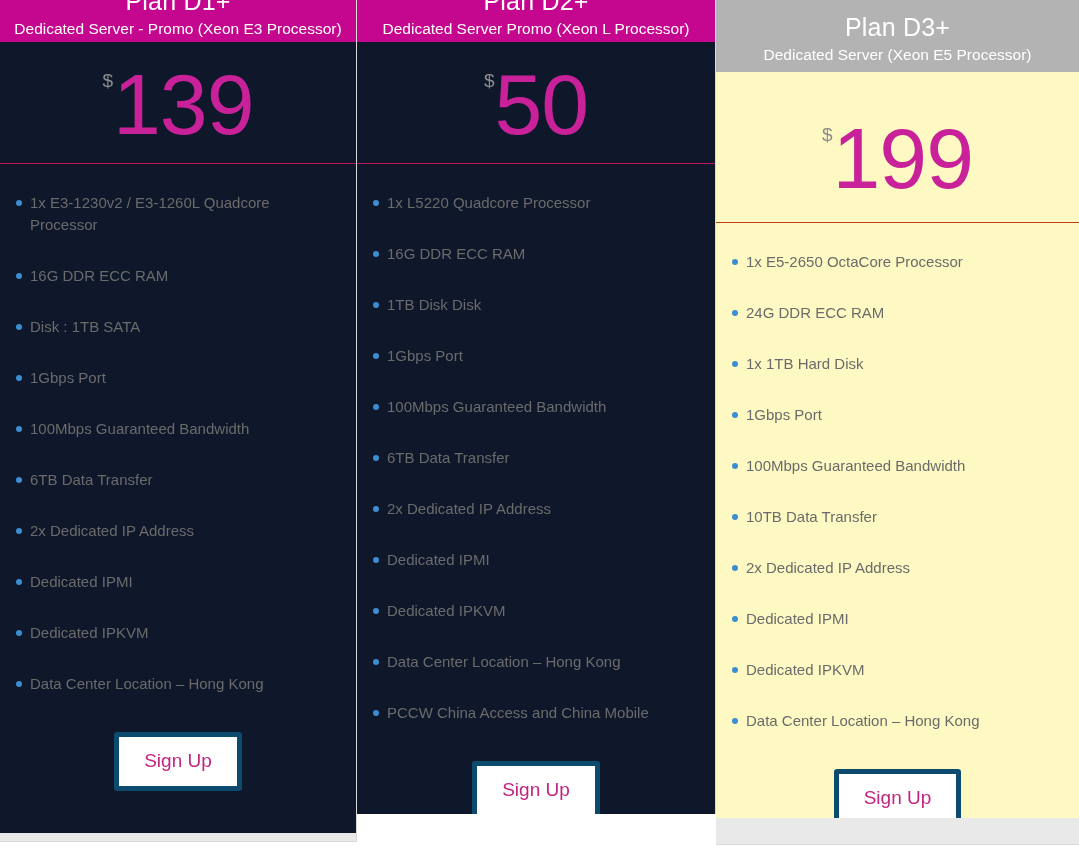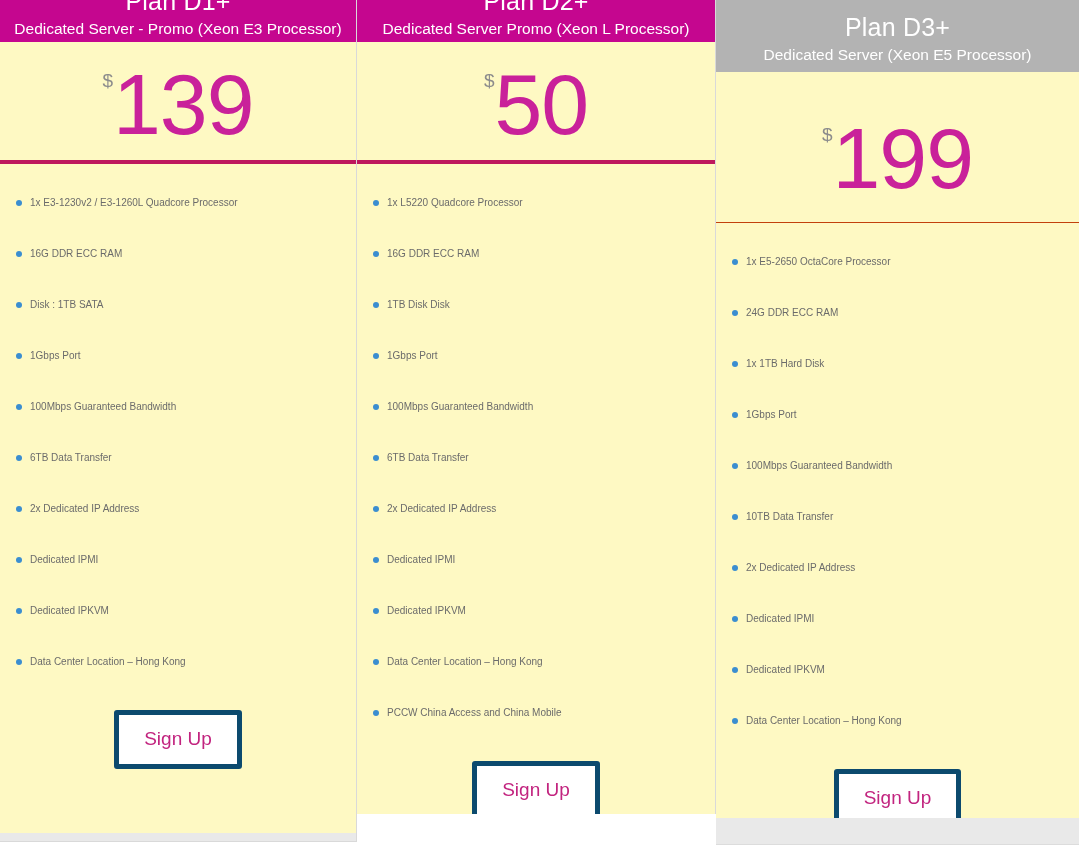--- a/index.html
+++ b/index.html
@@ -19,21 +19,21 @@
     position: relative;
     width: 1079px;
     height: 859px;
   }
 
   
   .plan {
     position: absolute;
     top: 0;
     box-sizing: border-box;
-    background: #fef9c3;
+    background: #0f172a;
     overflow: hidden;
   }
 
   
   .plan-header {
     box-sizing: border-box;
     width: 100%;
     text-align: center;
     color: #ffffff;
     padding: 6px 10px 12px 10px;
@@ -53,21 +53,21 @@
     line-height: 22px;
     margin-top: 2px;
     white-space: nowrap;
   }
 
   
   .price-block {
     box-sizing: border-box;
     width: 100%;
     text-align: center;
-    border-bottom: 4px solid #be185d;
+    border-bottom: 1px solid #be185d;
     position: relative;
   }
   .price-inner {
     display: inline-block;
     position: relative;
     white-space: nowrap;
   }
   .currency {
     font-size: 19px;
     color: #8c8c8c;
@@ -87,21 +87,21 @@
 
   
   .features {
     list-style: none;
     margin: 0;
     padding: 0;
   }
   .features li {
     position: relative;
     color: #6b6b6b;
-    font-size: 10px;
+    font-size: 15px;
     line-height: 22px;
     padding: 0 18px 29px 30px;
   }
   .features li::before {
     content: "";
     position: absolute;
     left: 16px;
     top: 8px;
     width: 6px;
     height: 6px;

